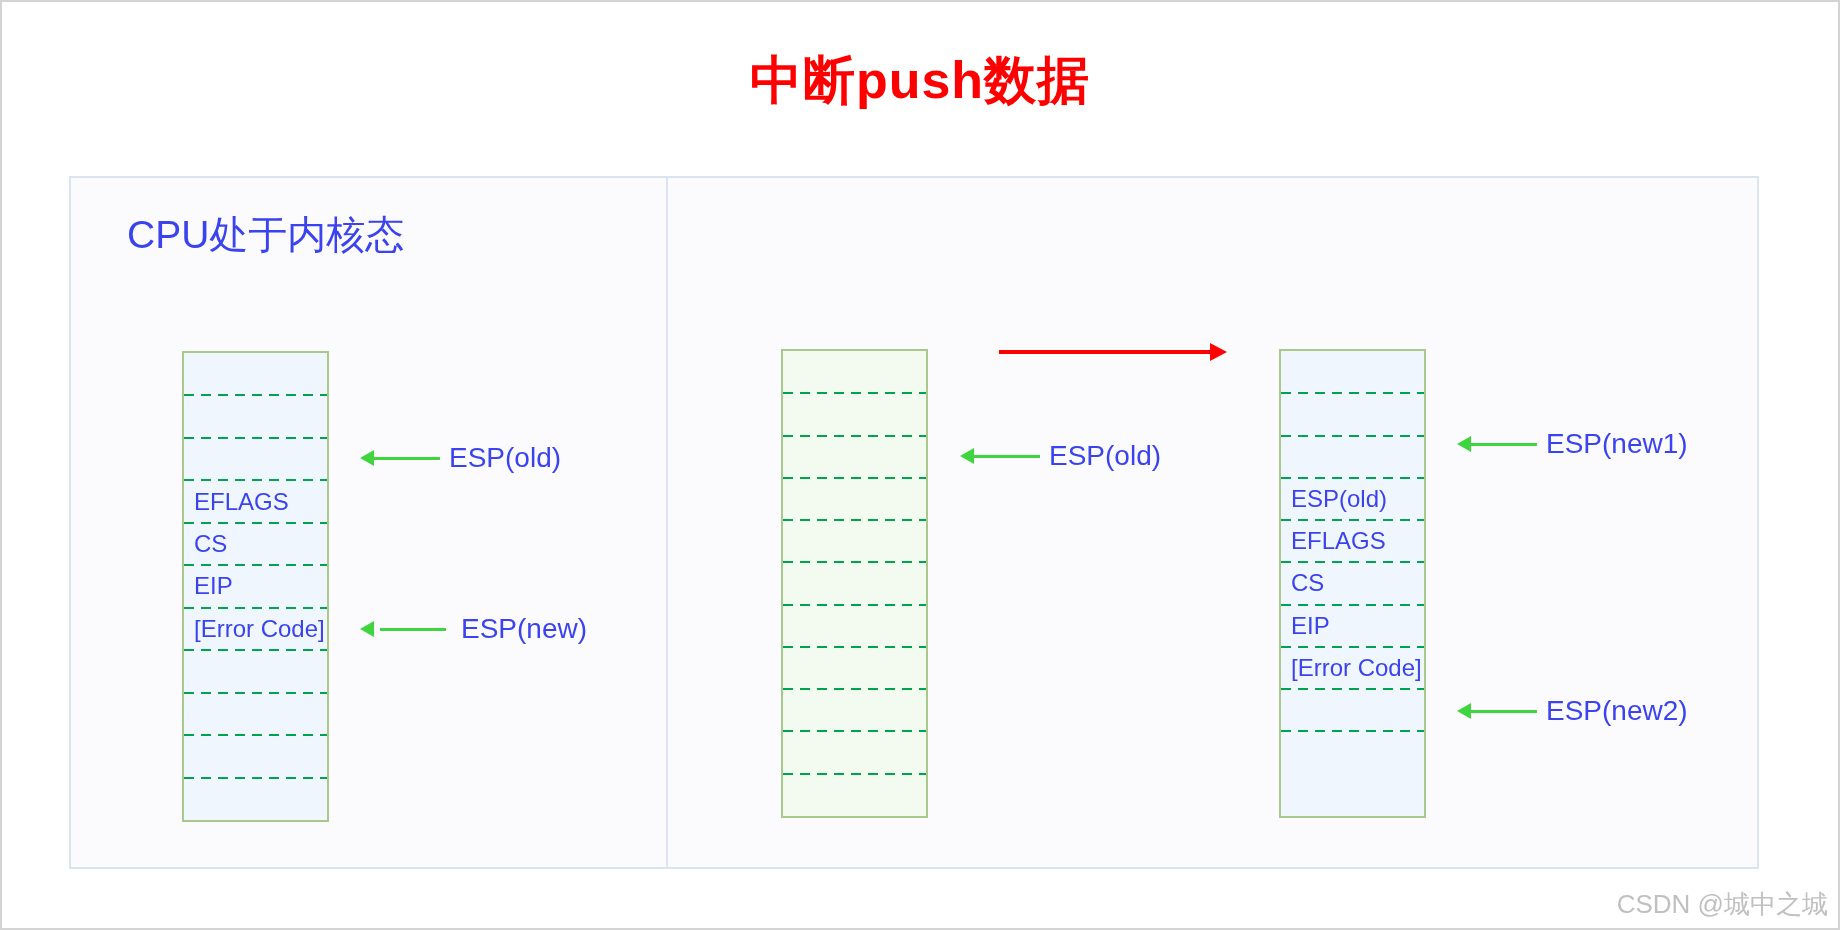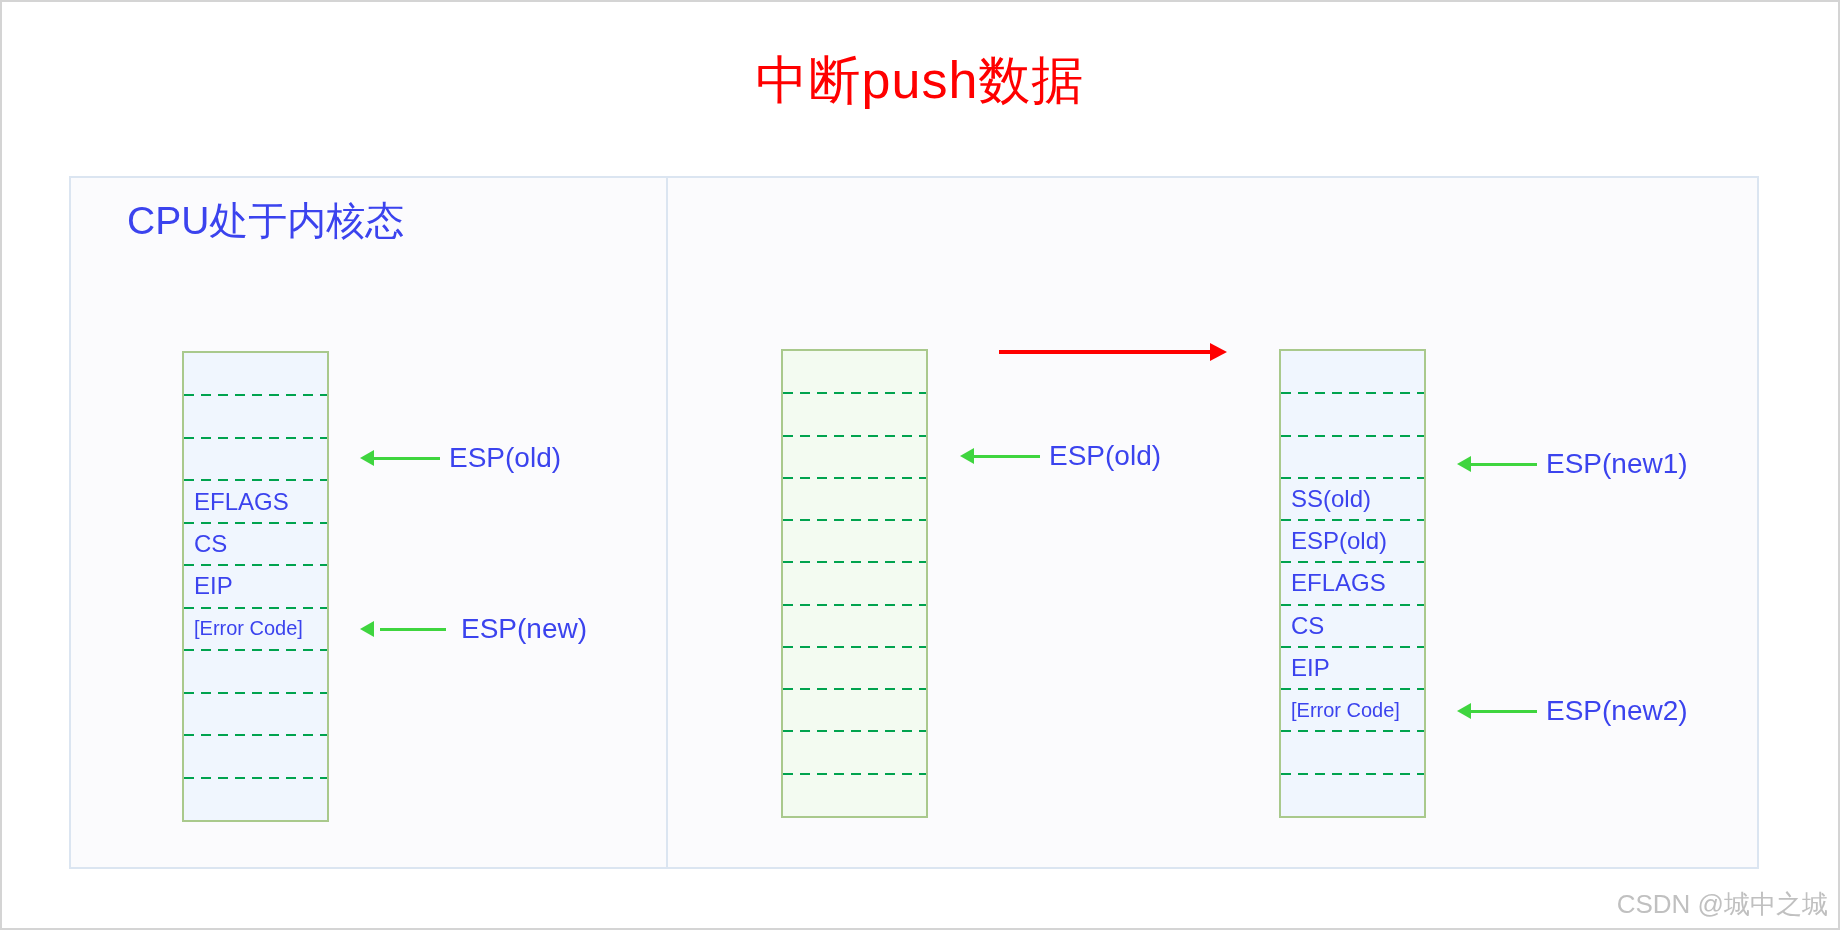--- a/index.html
+++ b/index.html
@@ -21,38 +21,38 @@
     background: #ffffff;
     border: 2px solid #d4d4d4;
     font-family: "Liberation Sans", "DejaVu Sans", sans-serif;
     overflow: hidden;
   }
   .main-title {
     position: absolute;
     top: 44px; left: 0; width: 100%;
     text-align: center;
     font-size: 52px;
-    font-weight: 400;
+    font-weight: 700;
     color: var(--red);
     letter-spacing: 1px;
   }
   .panels {
     position: absolute;
     left: 67px; top: 174px;
     width: 1690px; height: 693px;
     display: flex;
     border: 2px solid var(--panel-border);
     background: var(--panel-bg);
   }
   .panel { position: relative; height: 100%; }
   .panel-kernel { width: 595px; }
   .panel-user { flex: 1; border-left: 2px solid var(--panel-border); }
   .panel-title {
     position: absolute;
-    left: 56px; top: 16px;
+    left: 56px; top: 30px;
     font-size: 39px;
     color: var(--blue);
   }
   .panel-user .panel-title { left: 59px; }
 
   
   .stack {
     position: absolute;
     width: 147px; height: 471px;
     border: 2px solid var(--box-border);
@@ -64,21 +64,21 @@
   .cell {
     position: relative;
     display: flex;
     align-items: center;
     padding-left: 10px;
     font-size: 24px;
     color: var(--blue);
     white-space: nowrap;
     overflow: visible;
   }
-  .cell.small { font-size: 20px; text-align: center; }
+  .cell.small { font-size: 24px; text-align: center; }
   .cell:not(:last-child)::after {
     content: "";
     position: absolute;
     left: 0; right: 0; bottom: -1px;
     height: 2px;
     background: repeating-linear-gradient(90deg,
       var(--dash-green) 0 10px, transparent 10px 17px);
   }
 
   
@@ -137,21 +137,21 @@
   }
 
   
   #kernel-stack      { left: 111px; top: 173px; }
   #arrow-esp-old-k   { left: 289px; top: 271px; }
   #arrow-esp-new-k   { left: 289px; top: 442px; gap: 6px; }
 
   #user-stack        { left: 113px; top: 171px; height: 469px; }
   #arrow-esp-old-u   { left: 292px; top: 269px; }
   #user-kernel-stack { left: 611px; top: 171px; height: 469px; }
-  #arrow-esp-new1    { left: 789px; top: 277px; text-align: center; }
+  #arrow-esp-new1    { left: 789px; top: 257px; text-align: center; }
   #arrow-esp-new2    { left: 789px; top: 524px; }
 </style>
 </head>
 <body>
 
 <div class="main-title">中断push数据</div>
 
 <div class="panels">
 
   <div class="panel panel-kernel">
@@ -209,21 +209,20 @@
 
     <div class="red-arrow">
       <span class="red-shaft"></span>
       <span class="red-head"></span>
     </div>
 
     <div id="user-kernel-stack" class="stack blue-fill">
         <div class="cell"></div>
         <div class="cell"></div>
         <div class="cell"></div>
-        <div class="cell">SS(old)</div>
         <div class="cell">ESP(old)</div>
         <div class="cell">EFLAGS</div>
         <div class="cell">CS</div>
         <div class="cell">EIP</div>
         <div class="cell small">[Error Code]</div>
         <div class="cell"></div>
         <div class="cell"></div>
       </div>
 
     <div id="arrow-esp-new1" class="h-arrow">

